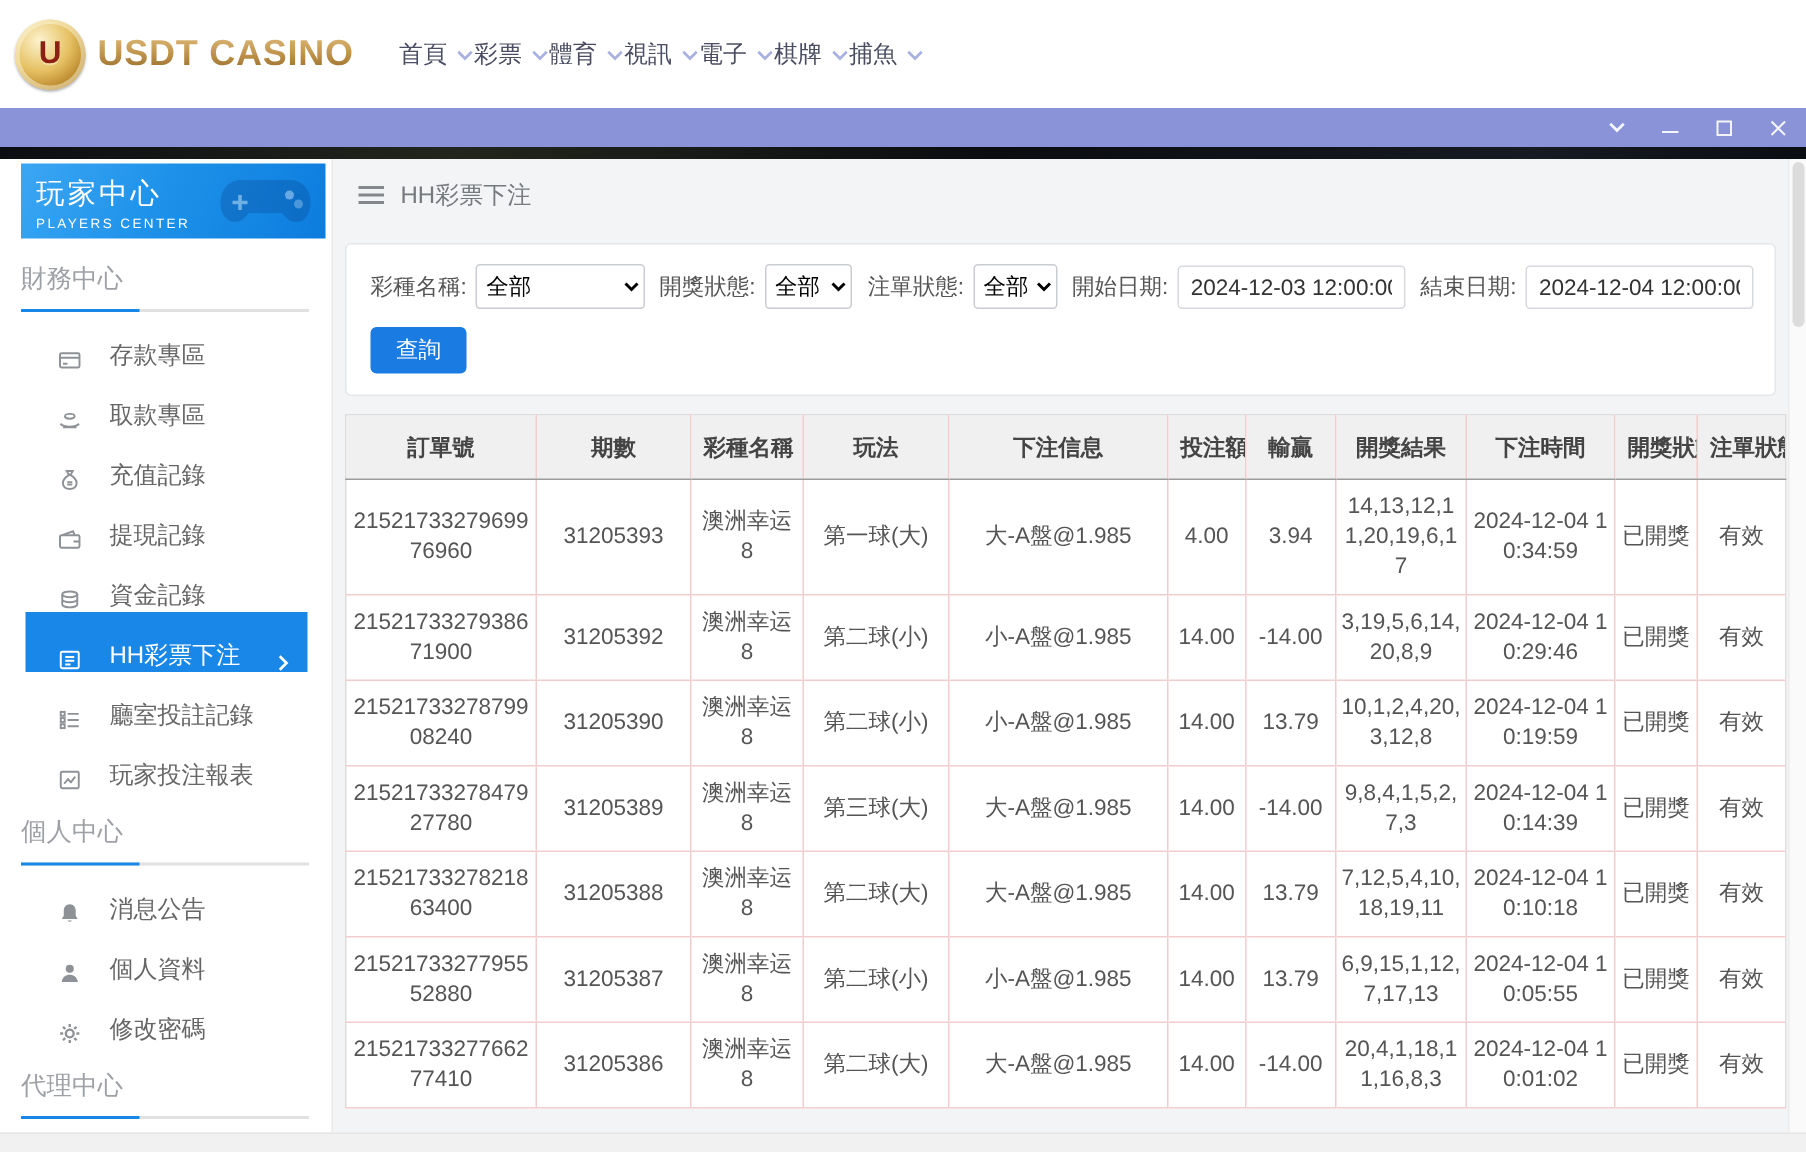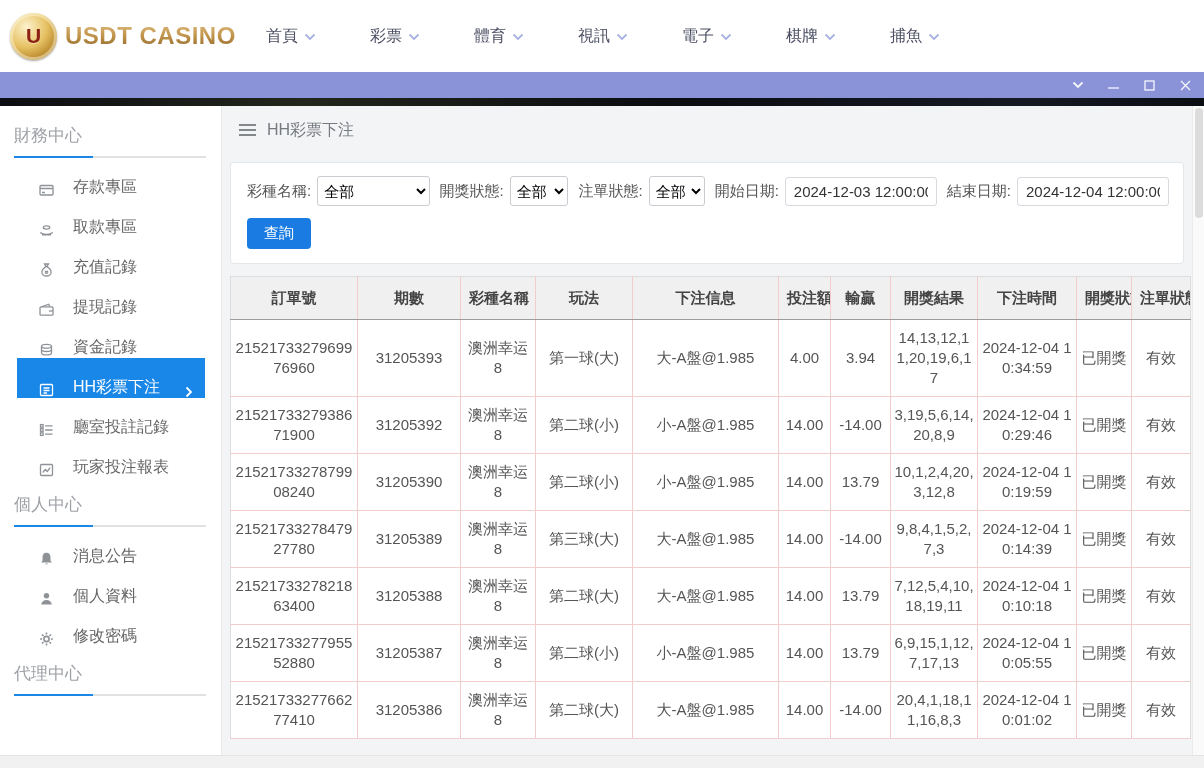--- a/index.html
+++ b/index.html
@@ -18,21 +18,21 @@
     background: radial-gradient(circle at 35% 30%, #fdf3cf, #e6c163 45%, #b37f23 78%, #7d540f);
     box-shadow: inset 0 0 0 3px rgba(255,252,230,.45), 0 1px 2px rgba(0,0,0,.35);
     display:flex; align-items:center; justify-content:center;
   }
   .coin span { font-weight:bold; font-size:21px; color:#8c2014; text-shadow:0 1px 0 #f3dd9a; }
   .brand-text {
     font-size:24px; font-weight:bold; letter-spacing:.5px; white-space:nowrap;
     background:linear-gradient(180deg,#e2bd7e 0%, #bb8f46 55%, #8d6326 100%);
     -webkit-background-clip:text; background-clip:text; color:transparent;
   }
-  .main-nav { display:flex; gap:54px; margin-left:28px; }
+  .main-nav { display:flex; margin-left:28px; }
   .nav-item { display:flex; align-items:center; gap:6px; font-size:16px; color:#4b4e63; cursor:pointer; white-space:nowrap; }
   .nav-item .chev { display:inline-flex; color:#a9b1e1; margin-top:2px; }
 
   
   .titlebar { height:26px; background:#8a93d8; display:flex; justify-content:flex-end; align-items:center; gap:23px; padding-right:12px; }
   .win-btn { color:#fff; display:inline-flex; align-items:center; cursor:pointer; opacity:.92; }
 
   .darkstrip { height:8px; background:linear-gradient(90deg,#0b0d12,#23261c 25%,#0a0c10 55%,#161a22 85%,#0a0d12); }
 
   
@@ -184,20 +184,32 @@
           <path d="M2 2l9 9M11 2l-9 9"></path>
         </svg>
       </span>
     </div>
 
   <div class="darkstrip"></div>
 
   <div class="content">
 
     <aside class="sidebar">
+      <div class="sb-header">
+        <div class="sb-title">玩家中心</div>
+        <div class="sb-sub">PLAYERS CENTER</div>
+        <span class="sb-deco">
+          <svg width="72" height="46" viewBox="0 0 72 46">
+            <path fill="rgba(8,70,150,0.32)" d="M20 9h32c9 0 14 7 14 15s-4 13-10 13c-4 0-6-3-9-6H25c-3 3-5 6-9 6-6 0-10-5-10-13S11 9 20 9z"></path>
+            <circle cx="52" cy="19" r="3" fill="rgba(190,225,255,0.5)"></circle>
+            <circle cx="58" cy="25" r="3" fill="rgba(190,225,255,0.35)"></circle>
+            <path stroke="rgba(190,225,255,0.55)" stroke-width="2.4" d="M19 19v10M14 24h10" fill="none"></path>
+          </svg>
+        </span>
+      </div>
       <div class="sb-menu">
           <div class="sb-section-header">財務中心</div>
           <div class="sb-underline">
             <i></i>
           </div>
           <div class="sb-item">
             <span class="icon">
               <svg width="17" height="16" viewBox="0 0 16 16" fill="none" stroke="currentColor" stroke-width="1.3">
                 <rect x="1.5" y="3.5" width="13" height="9.5" rx="1"></rect>
                 <path d="M1.5 6.5h13M3.5 10.5h3"></path>

